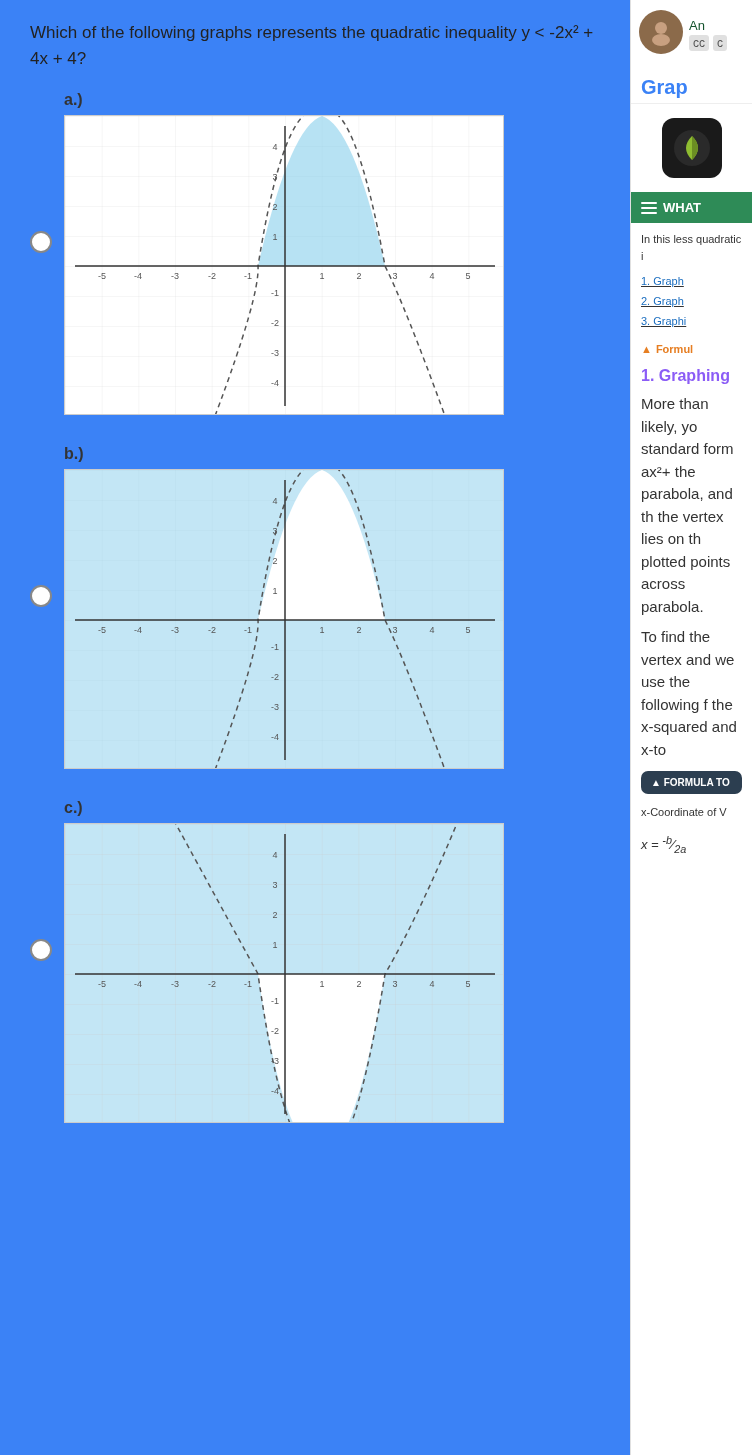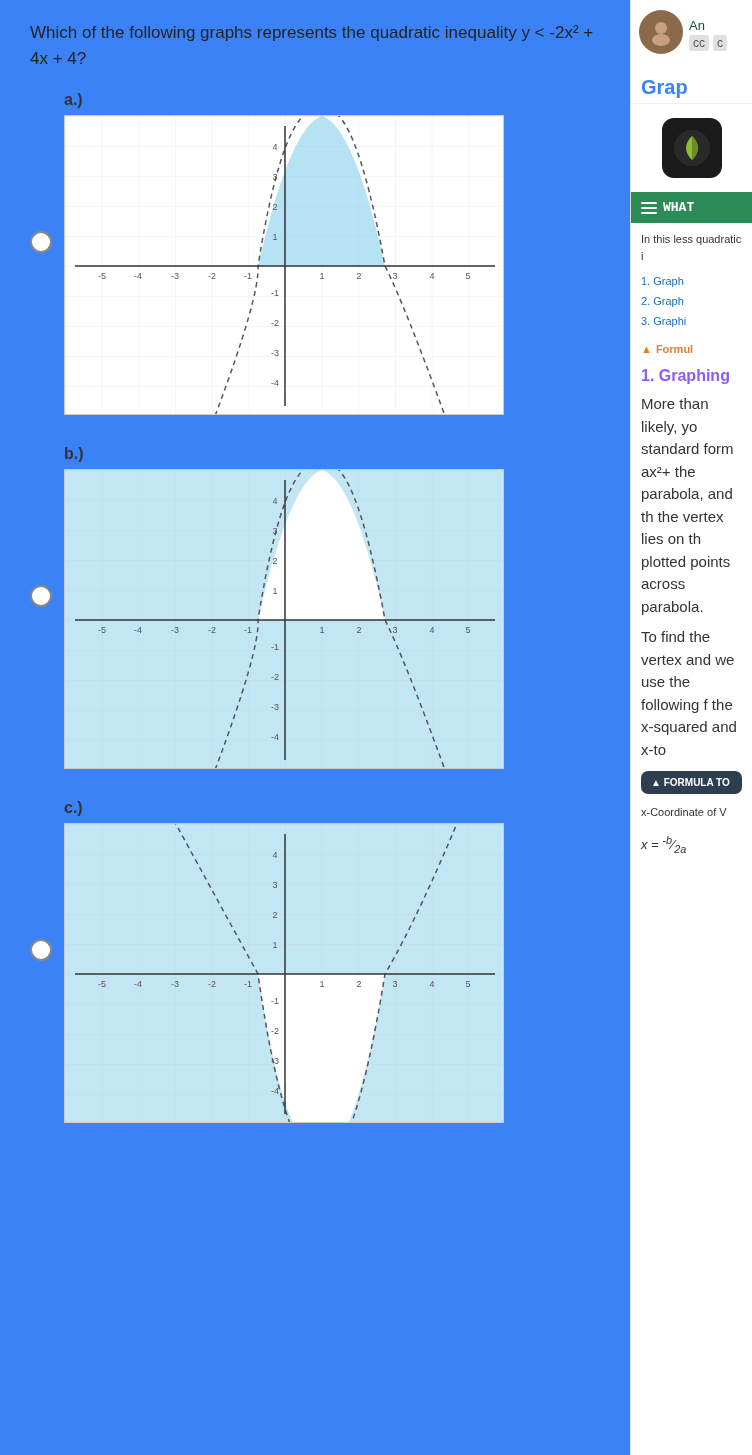--- a/index.html
+++ b/index.html
@@ -144,21 +144,20 @@
 
     .sidebar-section-header {
       background: #2e8b57;
       color: #fff;
       font-size: 13px;
       font-weight: bold;
       padding: 8px 10px;
       display: flex;
       align-items: center;
       gap: 6px;
-      font-family: Liberation Mono, monospace;
     }
 
     .sidebar-section-header .icon-lines {
       width: 16px;
       height: 12px;
       display: flex;
       flex-direction: column;
       justify-content: space-between;
     }
     .sidebar-section-header .icon-lines span {
@@ -173,20 +172,21 @@
       font-size: 11px;
       color: #333;
       line-height: 1.5;
     }
 
     .sidebar-list {
       padding: 0 10px 8px 10px;
       font-size: 11px;
       color: #333;
       line-height: 1.8;
+      text-decoration: underline;
     }
 
     .sidebar-list .item {
       color: #1a6dbf;
       cursor: pointer;
     }
 
     .sidebar-formula-row {
       display: flex;
       align-items: center;

